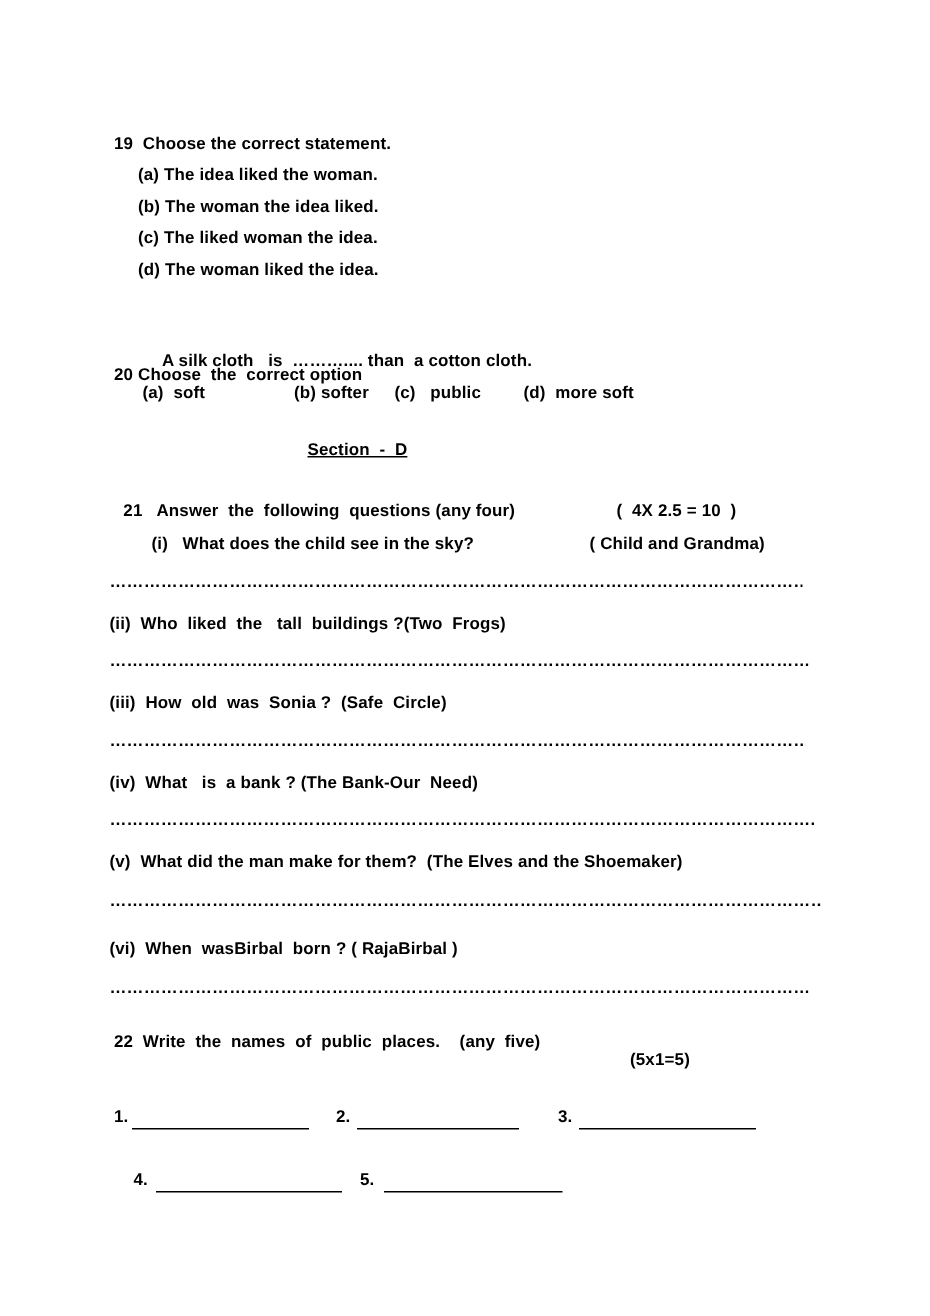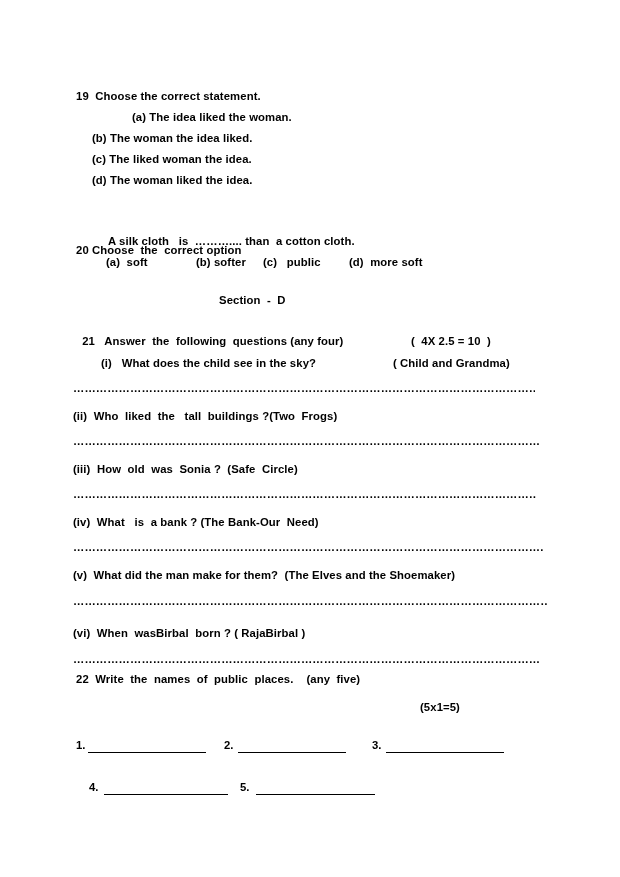--- a/index.html
+++ b/index.html
@@ -30,35 +30,35 @@
     position: absolute;
     font-weight: bold;
     font-size: 11.3px;
     line-height: 14px;
     white-space: pre;
     letter-spacing: 0.1px;
   }
 
   
   .q19-num   { left: 76px;  top: 89px; }
-  .q19-opt-a { left: 92px;  top: 110px; margin-left: 40px; }
+  .q19-opt-a { left: 92px;  top: 110px; }
   .q19-opt-b { left: 92px;  top: 131px; }
   .q19-opt-c { left: 92px;  top: 152px; }
   .q19-opt-d { left: 92px;  top: 173px; }
 
   
   .q20-num   { left: 76px;  top: 213px; margin-top: 30px; }
   .q20-stem  { left: 108px; top: 234px; }
-  .q20-a     { left: 106px;  top: 255px; }
+  .q20-a     { left: 95px;  top: 255px; }
   .q20-b     { left: 196px; top: 255px; }
   .q20-c     { left: 263px; top: 255px; }
   .q20-d     { left: 349px; top: 255px; }
 
   
-  .section-d { left: 219px; top: 293px; }
+  .section-d { left: 205px; top: 293px; text-decoration: underline; }
 
   
   .q21-num   { left: 79px;  top: 334px; }
   .q21-marks { left: 411px; top: 334px; }
 
   .sq-i      { left: 73px;  top: 356px; margin-left: 28px; }
   .sq-i-src  { left: 393px; top: 356px; }
   .sq-ii     { left: 73px;  top: 409px; }
   .sq-iii    { left: 73px;  top: 462px; }
   .sq-iv     { left: 73px;  top: 515px; }
@@ -78,21 +78,21 @@
     color: #000;
   }
   .dots-1 { left: 73px; top: 381px; width: 462px; }
   .dots-2 { left: 73px; top: 434px; width: 466px; }
   .dots-3 { left: 73px; top: 487px; width: 464px; }
   .dots-4 { left: 73px; top: 540px; width: 470px; }
   .dots-5 { left: 73px; top: 594px; width: 475px; }
   .dots-6 { left: 73px; top: 652px; width: 466px; }
 
   
-  .q22-num   { left: 76px;  top: 672px; }
+  .q22-num   { left: 76px;  top: 688px; }
   .q22-marks { left: 420px; top: 700px; }
 
   .blanknum {
     position: absolute;
     font-weight: bold;
     font-size: 11.3px;
     line-height: 14px;
     white-space: pre;
   }
   .rule {

